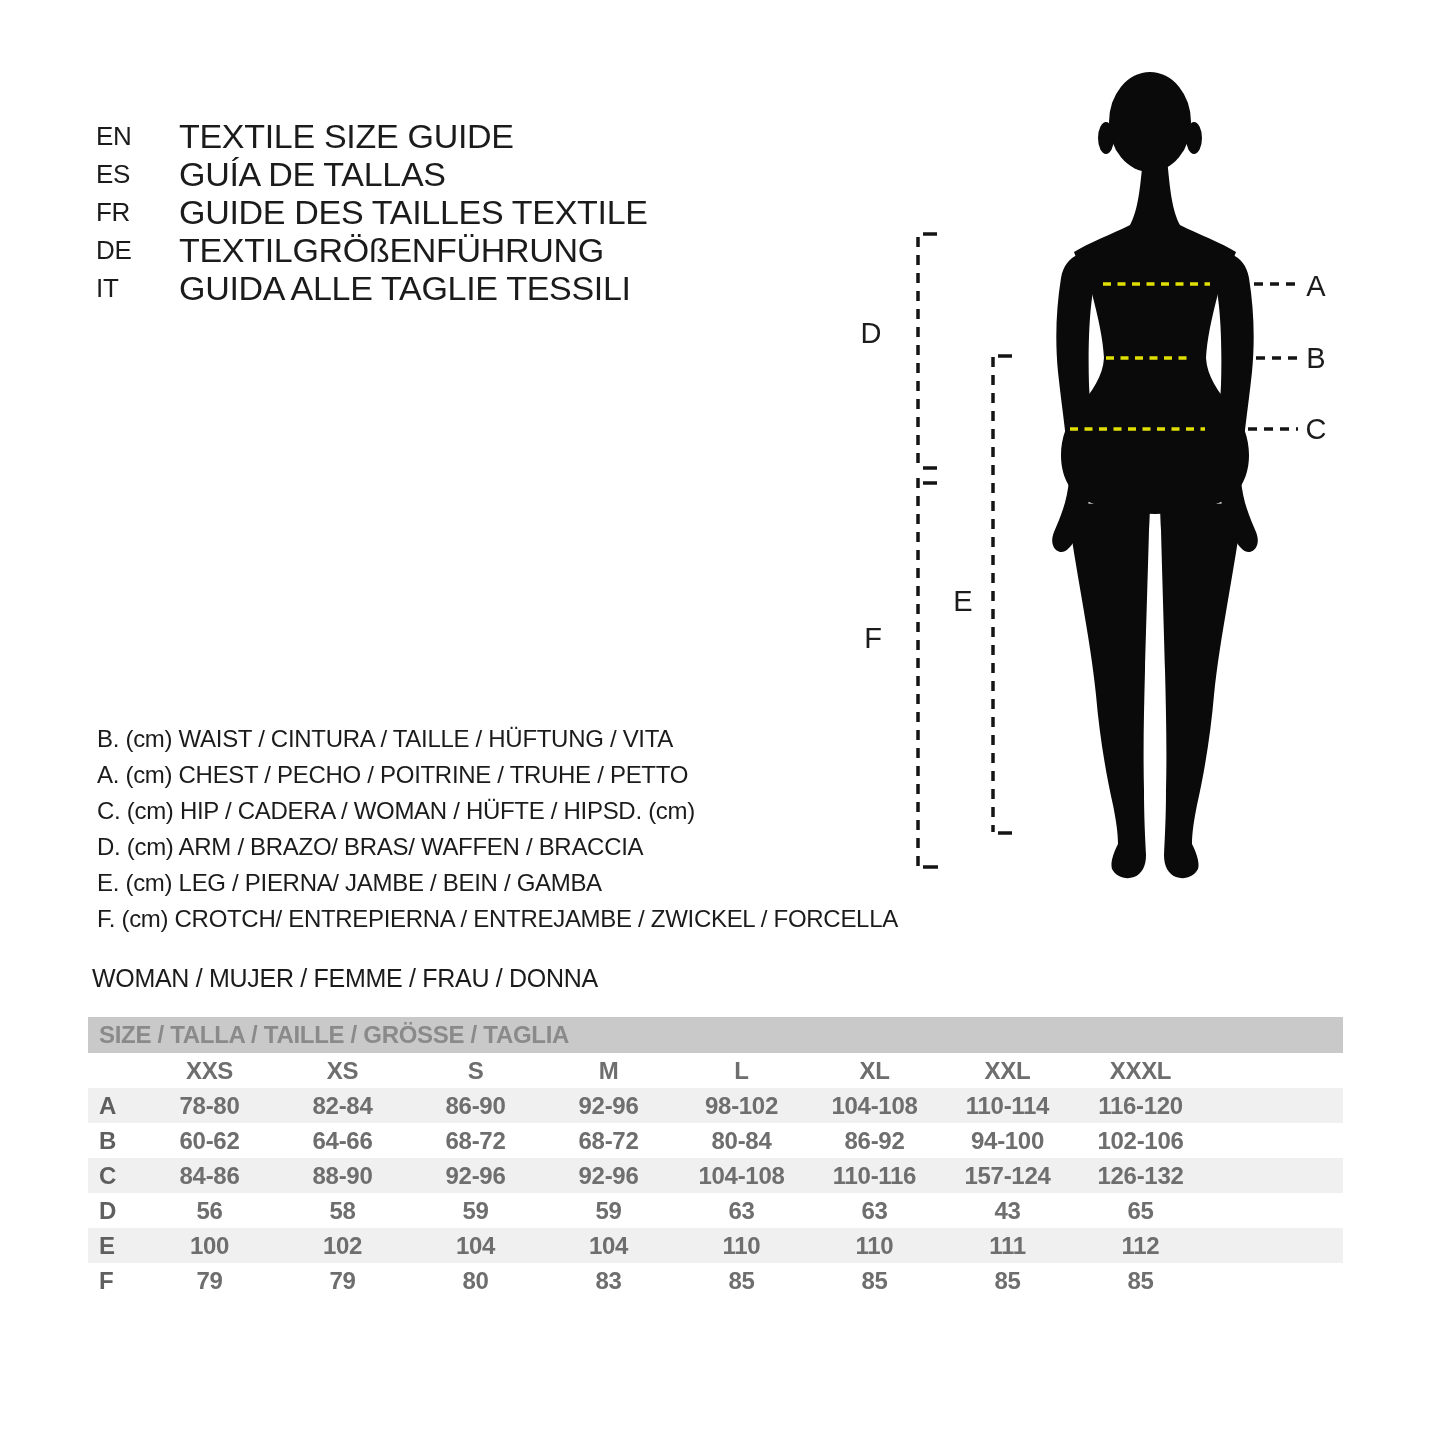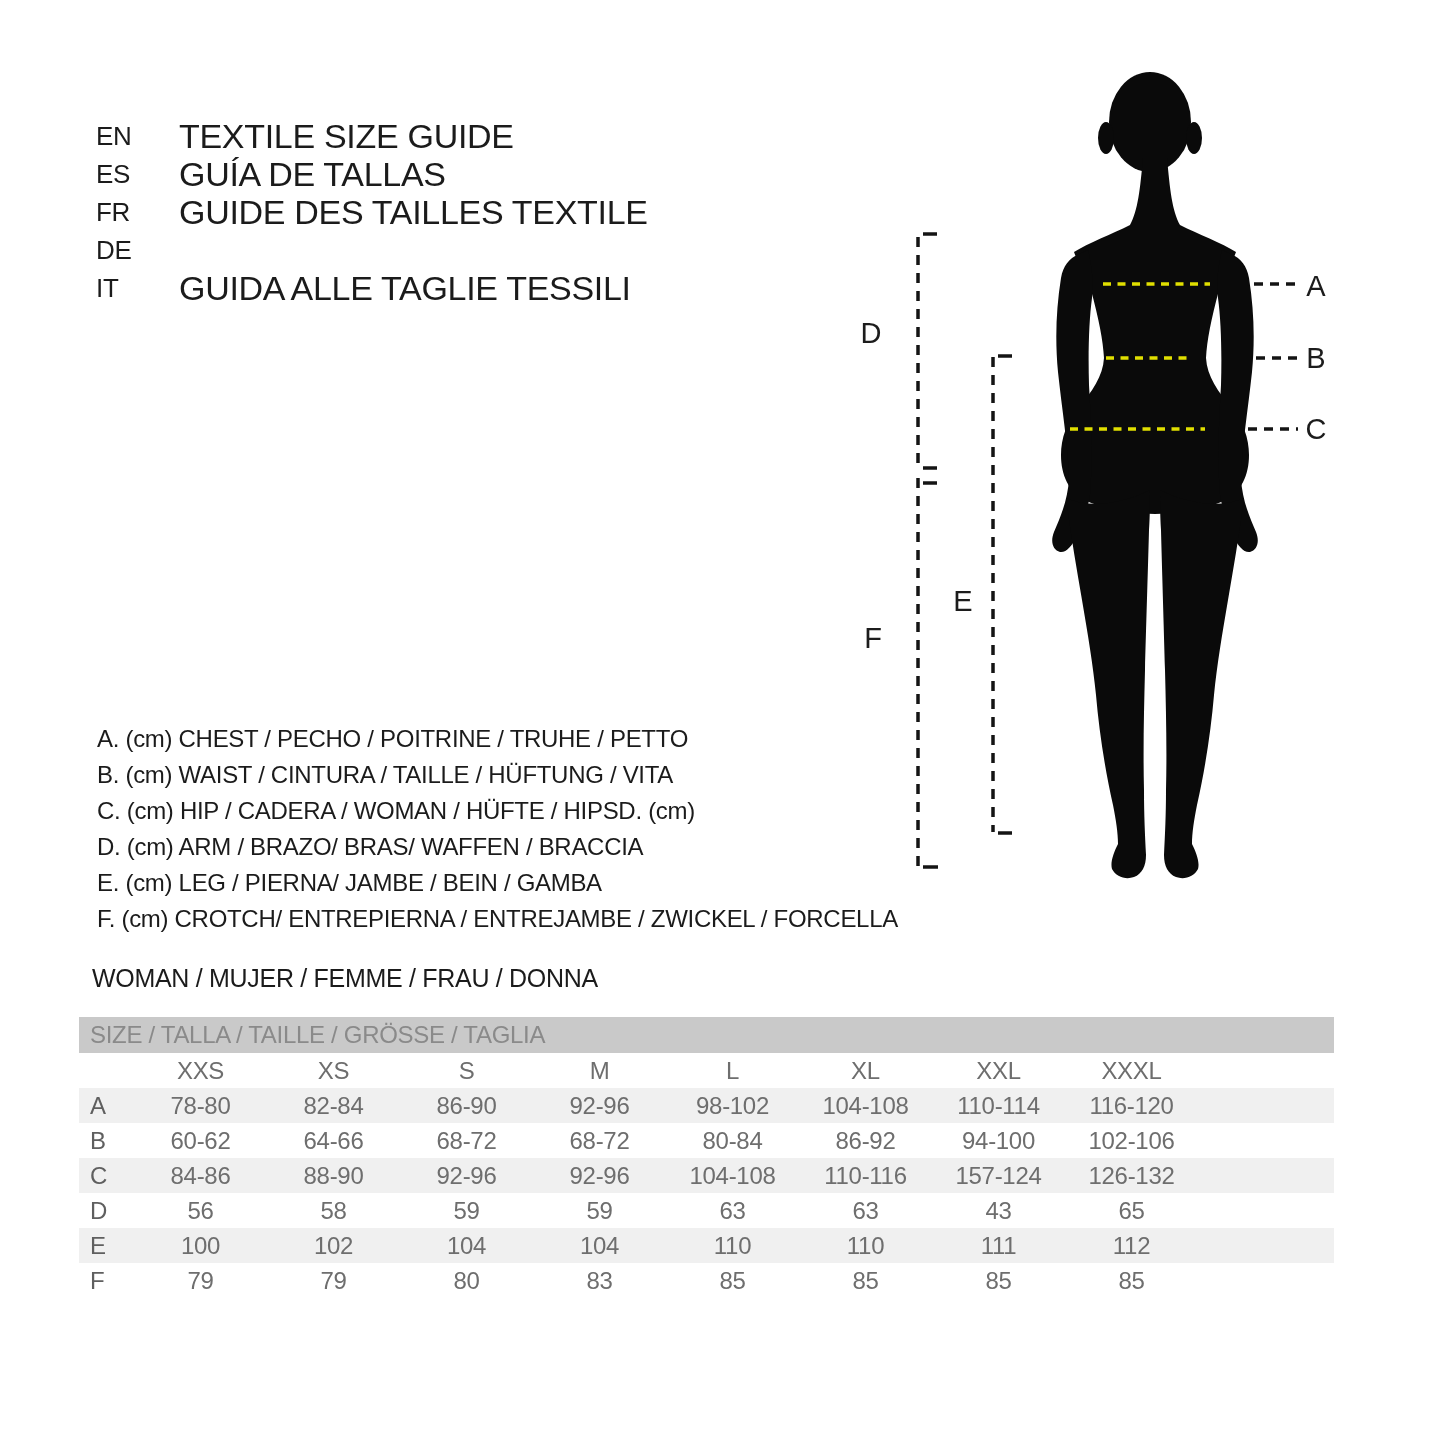--- a/index.html
+++ b/index.html
@@ -11,21 +11,21 @@
   .lang-block{position:absolute;left:96px;top:95px;margin-top:22px;}
   .lang-row{display:flex;height:38px;align-items:center;}
   .lang-code{width:83px;font-size:26px;letter-spacing:-0.3px;}
   .lang-title{font-size:34px;letter-spacing:-0.3px;white-space:nowrap;}
   
   .legend{position:absolute;left:97px;top:721px;}
   .legend-line{height:36px;line-height:36px;font-size:24px;letter-spacing:-0.3px;white-space:nowrap;}
   
   .gender{position:absolute;left:92px;top:961px;height:35px;line-height:35px;font-size:25px;letter-spacing:-0.3px;}
   
-  .size-table{position:absolute;left:79px;top:1017px;width:1255px;}
+  .size-table{position:absolute;left:88px;top:1017px;width:1255px;font-weight:bold;}
   .t-header{
     height:36px;line-height:36px;background:#c9c9c9;color:#8a8a8a;
     font-size:24px;padding-left:11px;letter-spacing:-0.3px;box-sizing:border-box;
   }
   .t-row{display:grid;grid-template-columns:55px repeat(8,133px) 1fr;height:35px;line-height:35px;}
   .t-row.stripe{background:#f0f0f0;}
   .t-cell{font-size:24px;color:#6e6e6e;text-align:center;letter-spacing:-0.3px;}
   .t-cell.t-label{text-align:left;padding-left:11px;color:#5f5f5f;}
   
   .figure{position:absolute;left:0;top:0;width:1445px;height:1444px;}
@@ -48,20 +48,21 @@
     <div class="lang-row">
       <span class="lang-code">ES</span>
       <span class="lang-title">GUÍA DE TALLAS</span>
     </div>
     <div class="lang-row">
       <span class="lang-code">FR</span>
       <span class="lang-title">GUIDE DES TAILLES TEXTILE</span>
     </div>
     <div class="lang-row">
       <span class="lang-code">DE</span>
+      <span class="lang-title">TEXTILGRÖßENFÜHRUNG</span>
     </div>
     <div class="lang-row">
       <span class="lang-code">IT</span>
       <span class="lang-title">GUIDA ALLE TAGLIE TESSILI</span>
     </div>
   </div>
 
   <svg class="figure" viewBox="0 0 1445 1444" xmlns="http://www.w3.org/2000/svg">
     <g fill="#0a0a0a">
       <ellipse cx="1150" cy="122" rx="41" ry="50"></ellipse>
@@ -161,22 +162,22 @@
 
     <text x="1316" y="286" text-anchor="middle" dominant-baseline="central">A</text>
     <text x="1316" y="358" text-anchor="middle" dominant-baseline="central">B</text>
     <text x="1316" y="429" text-anchor="middle" dominant-baseline="central">C</text>
     <text x="871" y="333" text-anchor="middle" dominant-baseline="central">D</text>
     <text x="963" y="601" text-anchor="middle" dominant-baseline="central">E</text>
     <text x="873" y="638" text-anchor="middle" dominant-baseline="central">F</text>
   </svg>
 
   <div class="legend">
+    <div class="legend-line">B. (cm) WAIST / CINTURA / TAILLE / HÜFTUNG / VITA</div>
     <div class="legend-line">A. (cm) CHEST / PECHO / POITRINE / TRUHE / PETTO</div>
-    <div class="legend-line">B. (cm) WAIST / CINTURA / TAILLE / HÜFTUNG / VITA</div>
     <div class="legend-line">C. (cm) HIP / CADERA / WOMAN / HÜFTE / HIPSD. (cm)</div>
     <div class="legend-line">D. (cm) ARM / BRAZO/ BRAS/ WAFFEN / BRACCIA</div>
     <div class="legend-line">E. (cm) LEG / PIERNA/ JAMBE / BEIN / GAMBA</div>
     <div class="legend-line">F. (cm) CROTCH/ ENTREPIERNA / ENTREJAMBE / ZWICKEL / FORCELLA</div>
   </div>
 
   <div class="gender">WOMAN / MUJER / FEMME / FRAU / DONNA</div>
 
   <div class="size-table">
     <div class="t-header">SIZE / TALLA / TAILLE / GRÖSSE / TAGLIA</div>

